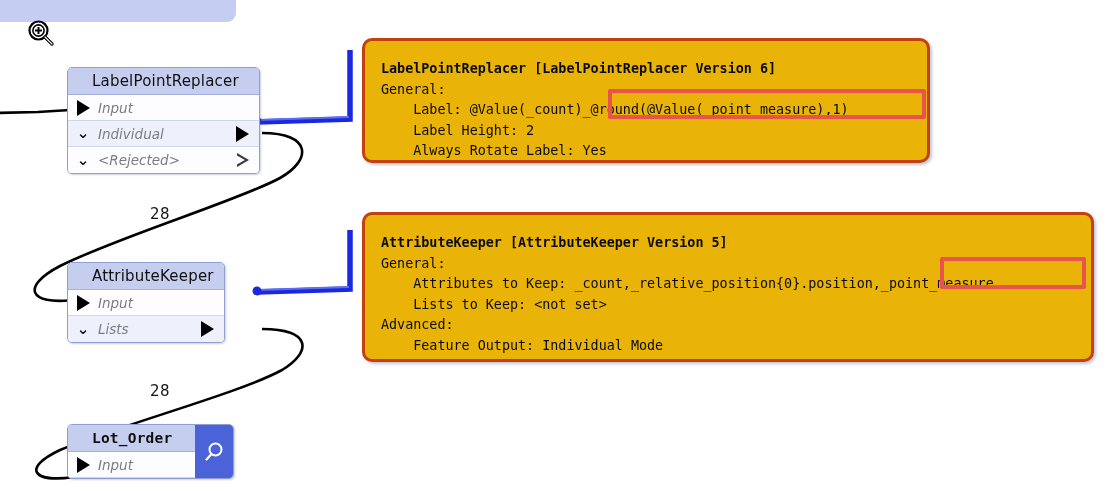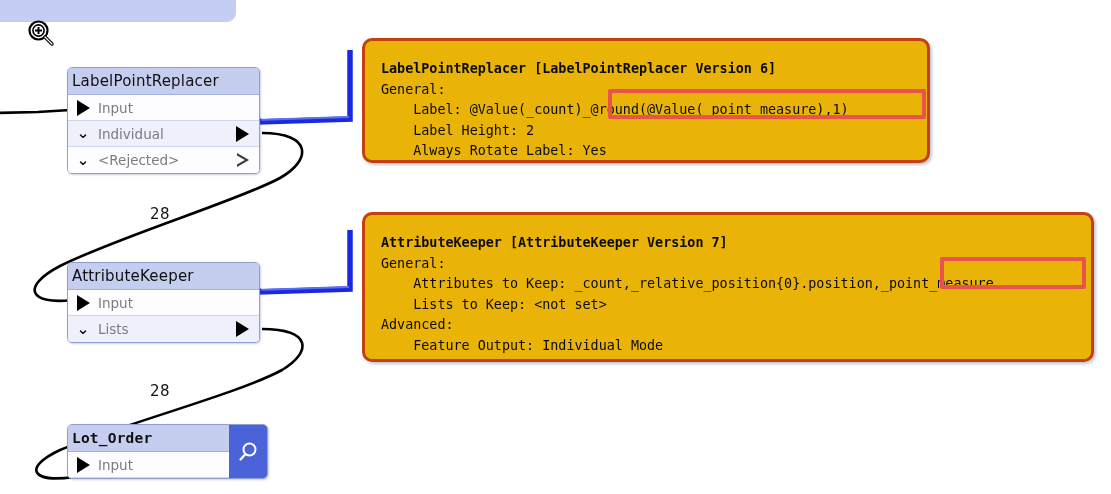--- a/index.html
+++ b/index.html
@@ -51,36 +51,37 @@
     background: #c6ceef;
     border-bottom: 1px solid #a6b0da;
     display: flex;
     align-items: center;
     box-sizing: border-box;
   }
   .node-title {
     font-family: "DejaVu Sans", sans-serif;
     font-size: 15px;
     color: #101010;
-    padding-left: 4px;
+    padding-left: 24px;
     letter-spacing: 0.2px;
     white-space: nowrap;
   }
   .node-title.mono {
     font-family: "DejaVu Sans Mono", monospace;
     font-size: 14.5px;
     font-weight: 700;
   }
   .port-row {
     height: 26px;
     display: flex;
     align-items: center;
     border-bottom: 1px solid #ced6ec;
     box-sizing: border-box;
     position: relative;
+    font-style: italic;
   }
   .port-row:last-child { border-bottom: none; }
   .port-row.tint { background: #eef1fb; }
   .port-row.plain { background: #fdfdff; }
   .port-glyph {
     width: 30px;
     display: flex;
     align-items: center;
     justify-content: center;
     flex: 0 0 30px;
@@ -241,21 +242,21 @@
       <span class="port-glyph">
         <span class="chev">⌄</span>
       </span>
       <span class="port-label">&lt;Rejected&gt;</span>
       <span class="port-out">
         <span class="tri-open"></span>
       </span>
     </div>
   </div>
 
-  <div class="node" style="left:67px; top:262px; width:193px;">
+  <div class="node" style="left:67px; top:262px; width:158px;">
     <div class="node-header">
       <span class="node-title">AttributeKeeper</span>
     </div>
 
     <div class="port-row plain">
       <span class="port-glyph">
         <span class="tri-solid"></span>
       </span>
       <span class="port-label">Input</span>
     </div>
@@ -264,21 +265,21 @@
       <span class="port-glyph">
         <span class="chev">⌄</span>
       </span>
       <span class="port-label">Lists</span>
       <span class="port-out">
         <span class="tri-solid"></span>
       </span>
     </div>
   </div>
 
-  <div class="node" style="left:67px; top:424px; width:201px;">
+  <div class="node" style="left:67px; top:424px; width:167px;">
     <div class="node-header">
       <span class="node-title mono">Lot_Order</span>
     </div>
 
     <div class="port-row plain">
       <span class="port-glyph">
         <span class="tri-solid"></span>
       </span>
       <span class="port-label">Input</span>
     </div>
@@ -297,21 +298,21 @@
   <div class="callout" style="left:362px; top:38px; width:568px; height:125px;">
     <pre class="ln-title">LabelPointReplacer [LabelPointReplacer Version 6]</pre>
     <pre>General:
     Label: @Value(_count)_@round(@Value(_point_measure),1)
     Label Height: 2
     Always Rotate Label: Yes</pre>
   </div>
   <div class="hl-box" style="left:608px; top:89px; width:318px; height:30px;"></div>
 
   <div class="callout" style="left:362px; top:212px; width:732px; height:150px;">
-    <pre class="ln-title">AttributeKeeper [AttributeKeeper Version 7]</pre>
+    <pre class="ln-title">AttributeKeeper [AttributeKeeper Version 5]</pre>
     <pre>General:
     Attributes to Keep: _count,_relative_position{0}.position,_point_measure
     Lists to Keep: &lt;not set&gt;
 Advanced:
     Feature Output: Individual Mode</pre>
   </div>
   <div class="hl-box" style="left:940px; top:257px; width:146px; height:32px;"></div>
 
 </div>
 

